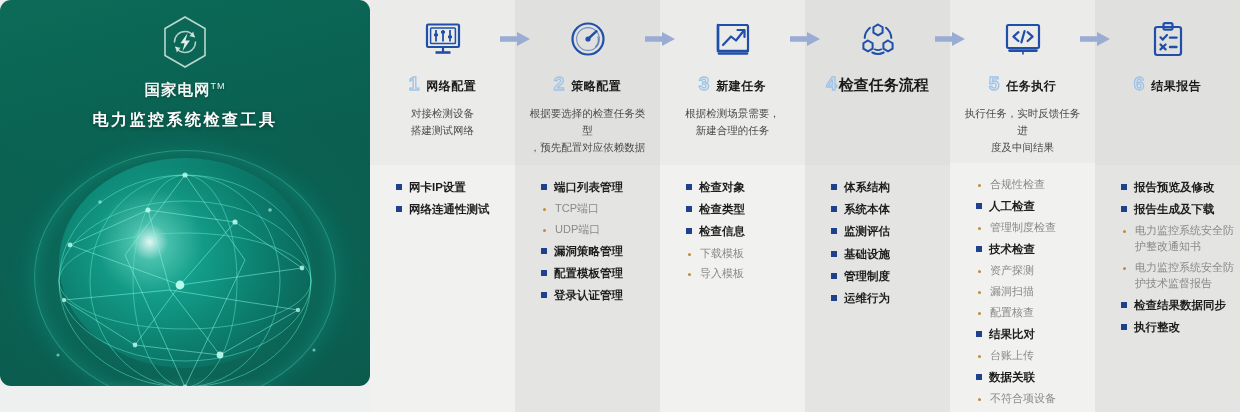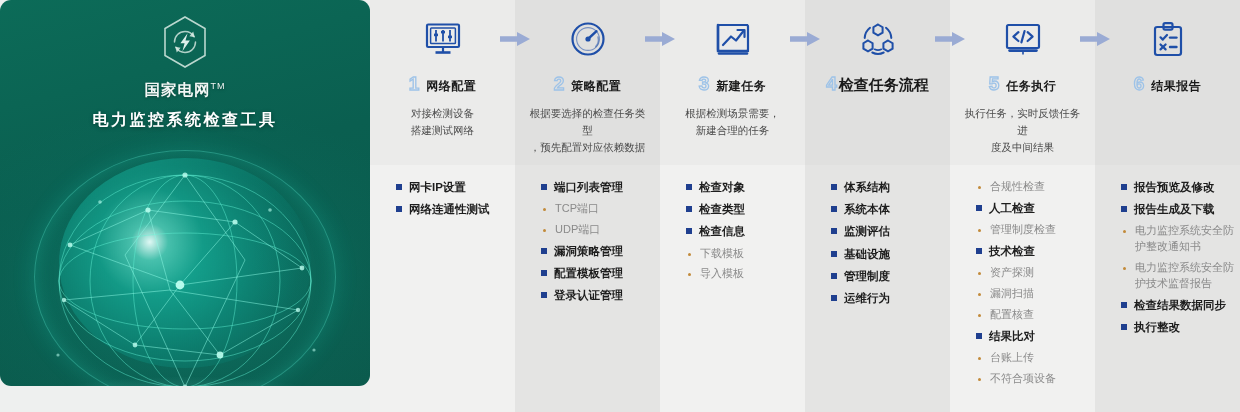--- a/index.html
+++ b/index.html
@@ -423,20 +423,24 @@
             <span class="tx">配置核查</span>
           </div>
         <div class="bullet lv1">
             <span class="mk"></span>
             <span class="tx">结果比对</span>
           </div>
         <div class="bullet lv2">
             <span class="mk"></span>
             <span class="tx">台账上传</span>
           </div>
+        <div class="bullet lv1">
+            <span class="mk"></span>
+            <span class="tx">数据关联</span>
+          </div>
         <div class="bullet lv2">
             <span class="mk"></span>
             <span class="tx">不符合项设备</span>
           </div>
       </div>
     </div>
 
     <div class="col c6 alt">
       <div class="head">
         <div class="icon-box">

